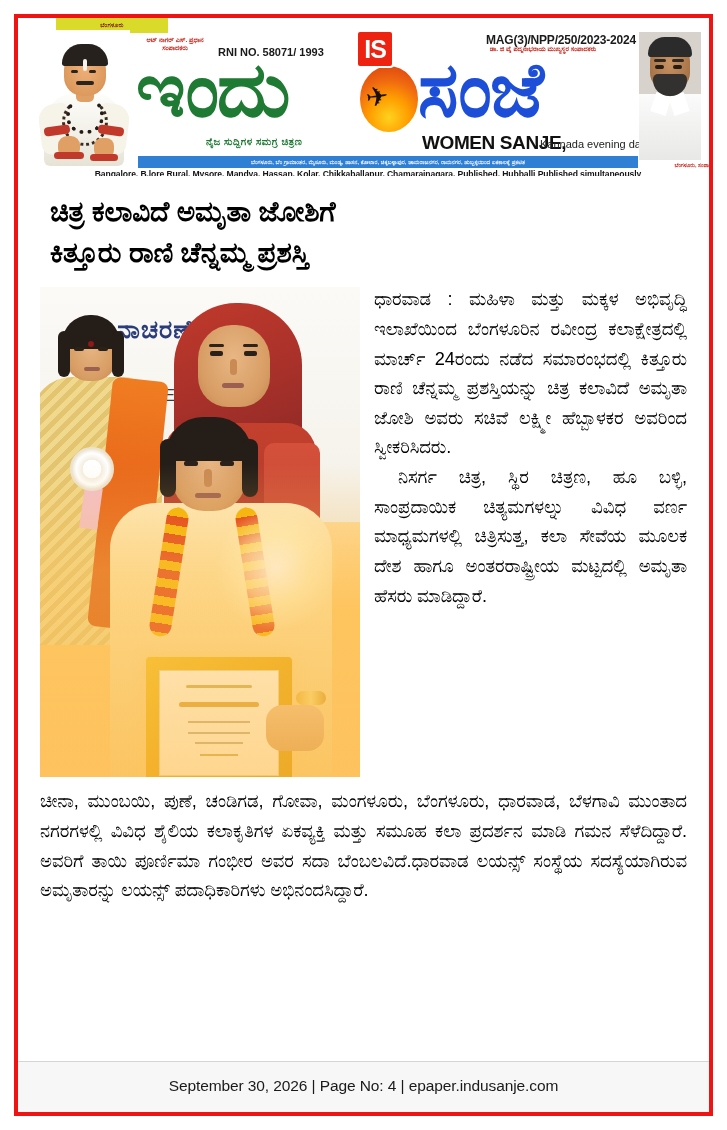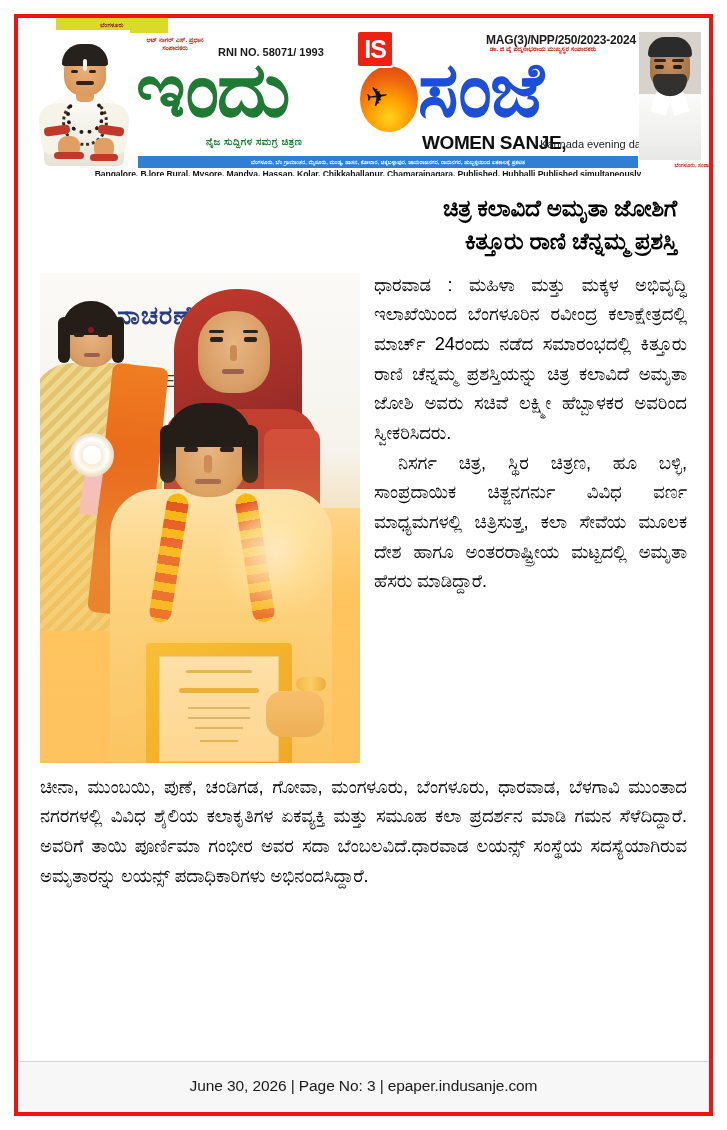--- a/index.html
+++ b/index.html
@@ -245,23 +245,23 @@
     text-align: center; font-size: 8.6px; font-weight: bold; color: #141414;
     letter-spacing: -.1px;
   }
 
   
   #article {
     position: relative;
     padding: 14px 22px 0 22px;
   }
   .headline {
-    text-align: right;
+    text-align: left;
     font-family: "Liberation Sans", sans-serif;
-    font-size: 23px;
+    font-size: 28px;
     font-weight: bold;
     color: #000000;
     line-height: 1.45;
     letter-spacing: -.2px;
     padding: 2px 10px 6px 10px;
   }
   .body-wrap { overflow: hidden; padding-top: 6px; }
   .photo {
     float: left;
     width: 320px; height: 490px;
@@ -599,27 +599,27 @@
             </div>
           </div>
           <div class="hands"></div>
           <div class="bangle"></div>
           <div class="glow"></div>
           <div class="warm-overlay"></div>
         </div>
 
         <div class="col-text">
           <p>ಧಾರವಾಡ : ಮಹಿಳಾ ಮತ್ತು ಮಕ್ಕಳ ಅಭಿವೃದ್ಧಿ ಇಲಾಖೆಯಿಂದ ಬೆಂಗಳೂರಿನ ರವೀಂದ್ರ ಕಲಾಕ್ಷೇತ್ರದಲ್ಲಿ ಮಾರ್ಚ್ 24ರಂದು ನಡೆದ ಸಮಾರಂಭದಲ್ಲಿ ಕಿತ್ತೂರು ರಾಣಿ ಚೆನ್ನಮ್ಮ ಪ್ರಶಸ್ತಿಯನ್ನು ಚಿತ್ರ ಕಲಾವಿದೆ ಅಮೃತಾ ಜೋಶಿ ಅವರು ಸಚಿವೆ ಲಕ್ಷ್ಮೀ ಹೆಬ್ಬಾಳಕರ ಅವರಿಂದ ಸ್ವೀಕರಿಸಿದರು.</p>
-          <p style="text-indent:24px">ನಿಸರ್ಗ ಚಿತ್ರ, ಸ್ಥಿರ ಚಿತ್ರಣ, ಹೂ ಬಳ್ಳಿ, ಸಾಂಪ್ರದಾಯಿಕ ಚಿತ್ಜನಗರ್ನು ವಿವಿಧ ವರ್ಣ ಮಾಧ್ಯಮಗಳಲ್ಲಿ ಚಿತ್ರಿಸುತ್ತ, ಕಲಾ ಸೇವೆಯ ಮೂಲಕ ದೇಶ ಹಾಗೂ ಅಂತರರಾಷ್ಟ್ರೀಯ ಮಟ್ಟದಲ್ಲಿ ಅಮೃತಾ ಹೆಸರು ಮಾಡಿದ್ದಾರೆ.</p>
+          <p style="text-indent:24px">ನಿಸರ್ಗ ಚಿತ್ರ, ಸ್ಥಿರ ಚಿತ್ರಣ, ಹೂ ಬಳ್ಳಿ, ಸಾಂಪ್ರದಾಯಿಕ ಚಿತ್ಯಮಗಳಲ್ನು ವಿವಿಧ ವರ್ಣ ಮಾಧ್ಯಮಗಳಲ್ಲಿ ಚಿತ್ರಿಸುತ್ತ, ಕಲಾ ಸೇವೆಯ ಮೂಲಕ ದೇಶ ಹಾಗೂ ಅಂತರರಾಷ್ಟ್ರೀಯ ಮಟ್ಟದಲ್ಲಿ ಅಮೃತಾ ಹೆಸರು ಮಾಡಿದ್ದಾರೆ.</p>
         </div>
 
         <div class="full-text">ಚೀನಾ, ಮುಂಬಯಿ, ಪುಣೆ, ಚಂಡಿಗಡ, ಗೋವಾ, ಮಂಗಳೂರು, ಬೆಂಗಳೂರು, ಧಾರವಾಡ, ಬೆಳಗಾವಿ ಮುಂತಾದ ನಗರಗಳಲ್ಲಿ ವಿವಿಧ ಶೈಲಿಯ ಕಲಾಕೃತಿಗಳ ಏಕವ್ಯಕ್ತಿ ಮತ್ತು ಸಮೂಹ ಕಲಾ ಪ್ರದರ್ಶನ ಮಾಡಿ ಗಮನ ಸೆಳೆದಿದ್ದಾರೆ. ಅವರಿಗೆ ತಾಯಿ ಪೂರ್ಣಿಮಾ ಗಂಭೀರ ಅವರ ಸದಾ ಬೆಂಬಲವಿದೆ.ಧಾರವಾಡ ಲಯನ್ಸ್ ಸಂಸ್ಥೆಯ ಸದಸ್ಯೆಯಾಗಿರುವ ಅಮೃತಾರನ್ನು ಲಯನ್ಸ್ ಪದಾಧಿಕಾರಿಗಳು ಅಭಿನಂದಸಿದ್ದಾರೆ.</div>
       </div>
     </div>
 
     <div id="footer">
       <div class="foot-line">
-        <span>June 30, 2026</span><span> | </span><span>Page No: 3</span><span> | </span><span>epaper.indusanje.com</span>
+        <span>September 30, 2026</span><span> | </span><span>Page No: 4</span><span> | </span><span>epaper.indusanje.com</span>
       </div>
     </div>
 
   </div>
 </div>
 
 </body></html>

